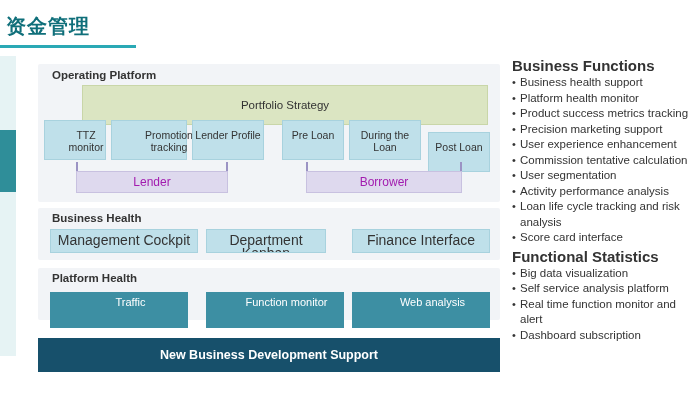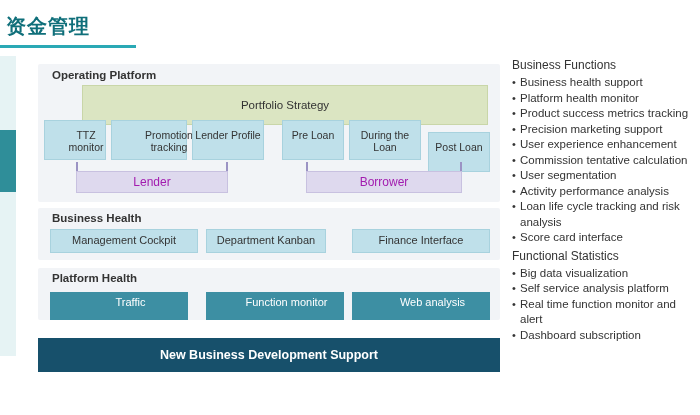--- a/index.html
+++ b/index.html
@@ -157,21 +157,21 @@
     position: absolute;
     top: 229px;
     height: 24px;
     background: #bfe0ea;
     border: 1px solid #a8d2de;
     box-sizing: border-box;
     display: flex;
     align-items: flex-start;
     justify-content: center;
     text-align: center;
-    font-size: 11px;
+    font-size: 14px;
     color: #333333;
     line-height: 13px;
     padding-top: 4px;
     overflow: hidden;
   }
   #bh-1 { left: 50px;  width: 148px; }
   #bh-2 { left: 206px; width: 120px; }
   #bh-3 { left: 352px; width: 138px; }
 
   
@@ -181,21 +181,21 @@
     width: 462px;
     height: 52px;
   }
   #label-platform {
     left: 52px;
     top: 272px;
   }
   .ph-box {
     position: absolute;
     top: 292px;
-    height: 28px;
+    height: 36px;
     background: #3d8fa3;
     box-sizing: border-box;
     display: flex;
     align-items: flex-start;
     justify-content: center;
     text-align: center;
     font-size: 11px;
     color: #ffffff;
     line-height: 13px;
     padding-top: 4px;
@@ -223,22 +223,22 @@
   }
 
   
   .right-col {
     position: absolute;
     left: 512px;
     top: 58px;
     width: 188px;
   }
   .rc-heading {
-    font-size: 12px;
-    font-weight: normal;
+    font-size: 15px;
+    font-weight: bold;
     color: #333333;
     line-height: 15px;
     margin-bottom: 2px;
   }
   .rc-list {
     margin: 0;
     padding: 0;
     list-style: none;
   }
   .rc-list li {

